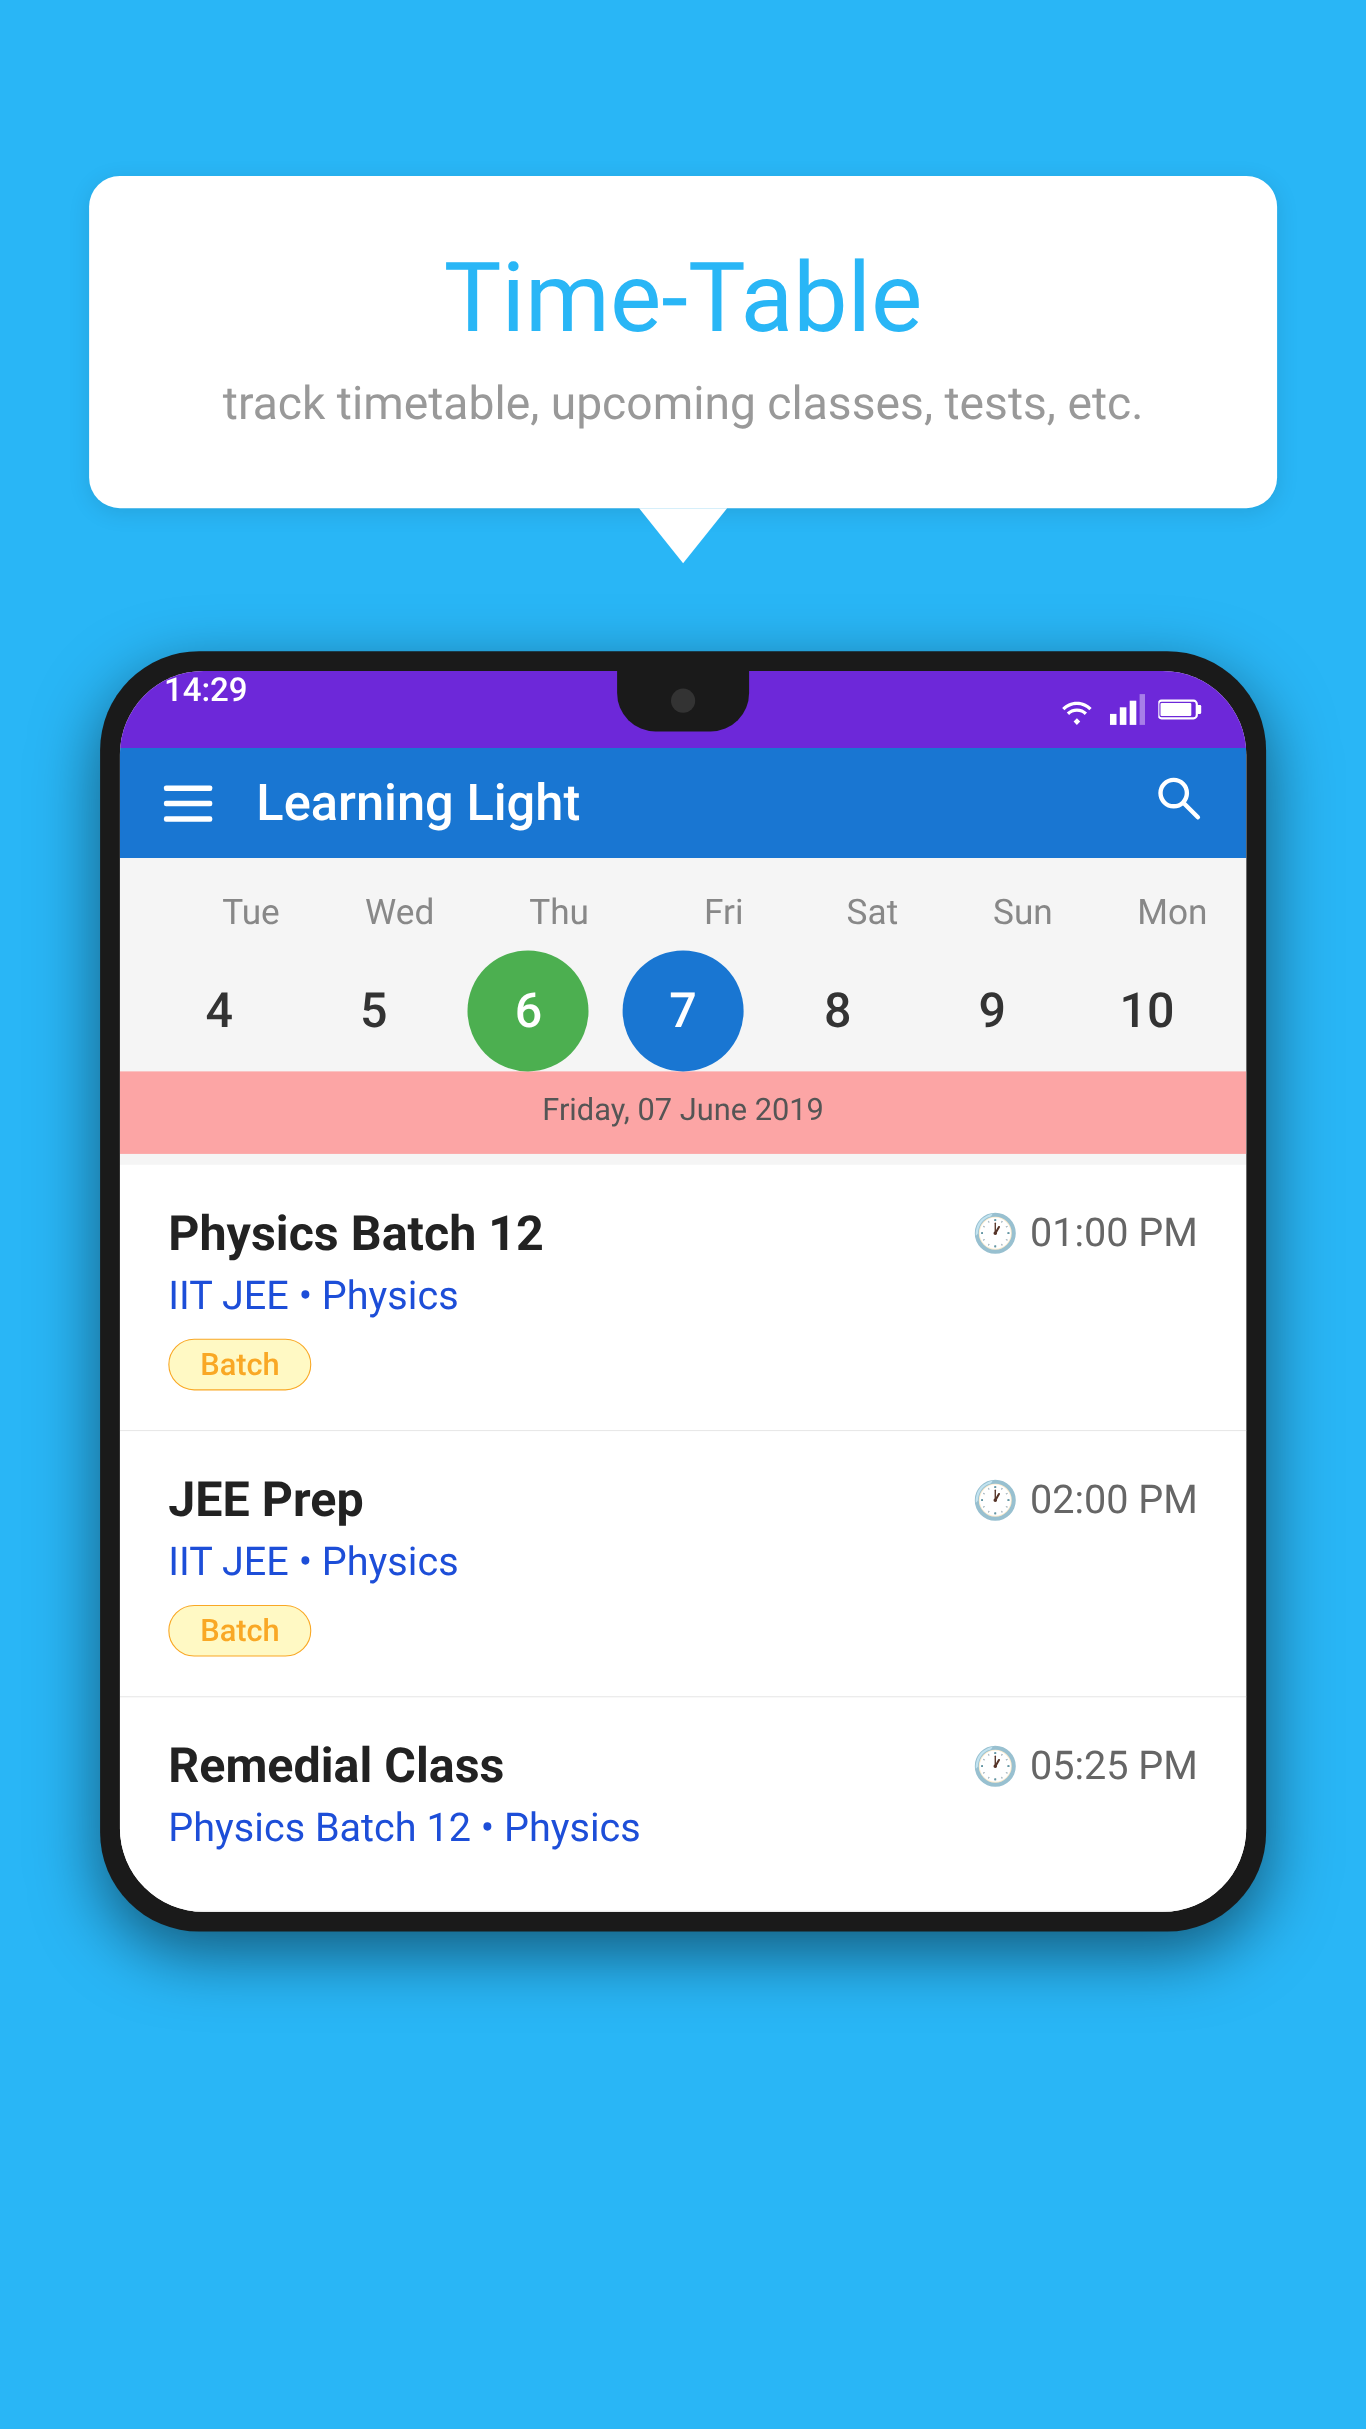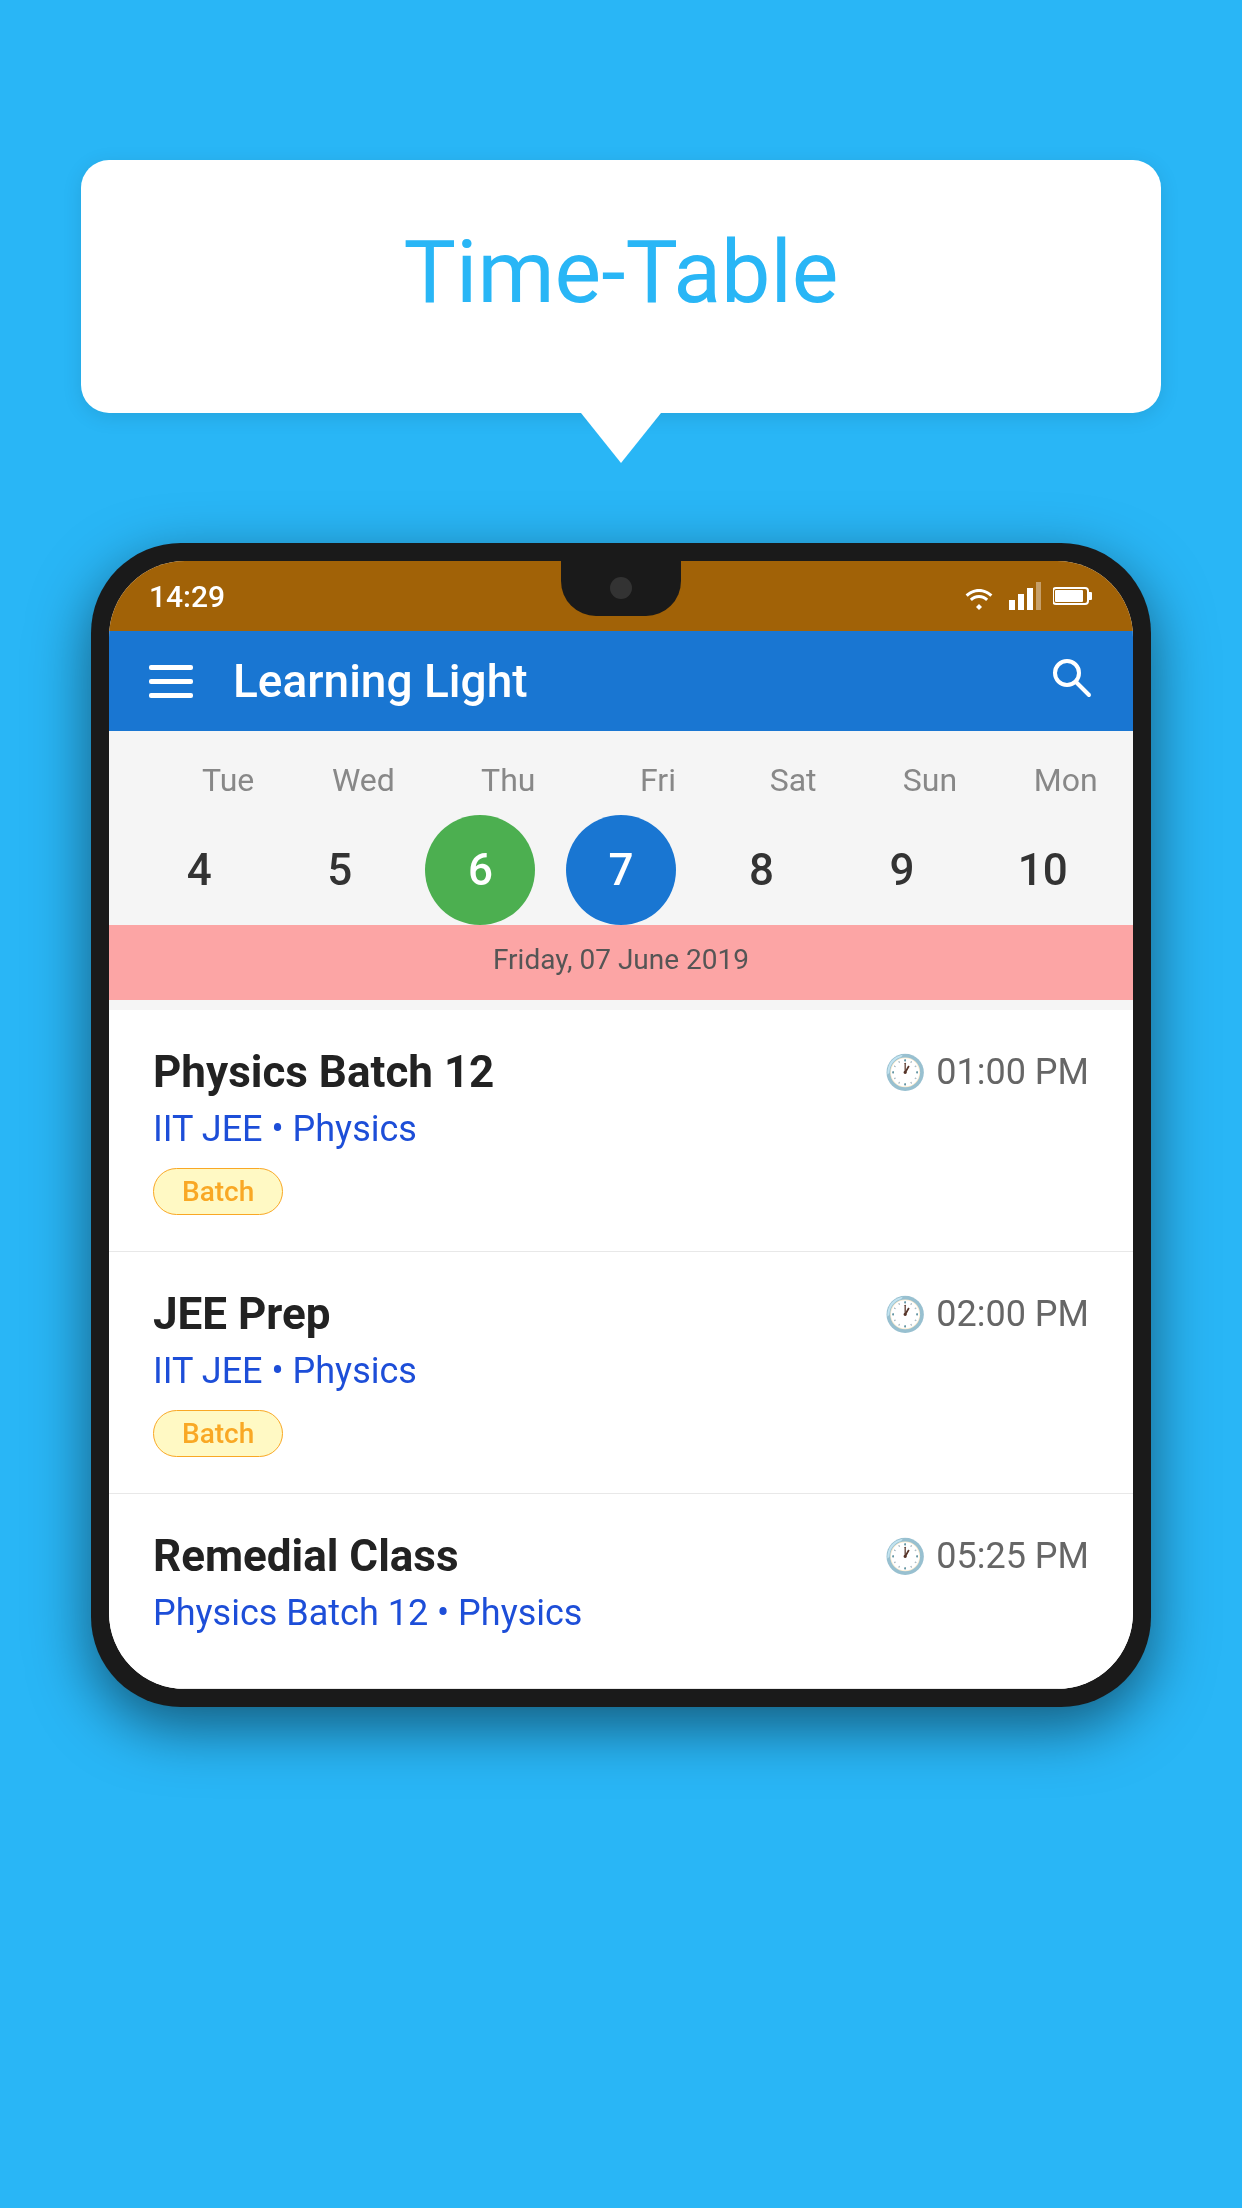--- a/index.html
+++ b/index.html
@@ -71,24 +71,23 @@
 
     .phone-inner {
       border-radius: 76px;
       overflow: hidden;
       background: white;
       position: relative;
     }
 
     
     .status-bar {
-      background: #a16207;
+      background: #6d28d9;
       height: 70px;
       display: flex;
-      align-items: center;
       justify-content: space-between;
       padding: 0 40px;
       position: relative;
     }
 
     .status-time {
       color: white;
       font-size: 30px;
       font-weight: 500;
     }
@@ -269,20 +268,21 @@
       font-size: 28px;
       font-weight: 500;
     }
   </style>
 </head>
 <body>
 
 <div class="speech-bubble-container">
   <div class="speech-bubble">
     <div class="speech-bubble-title">Time-Table</div>
+    <div class="speech-bubble-subtitle">track timetable, upcoming classes, tests, etc.</div>
   </div>
   <div class="speech-bubble-arrow"></div>
 </div>
 
 <div class="phone-wrapper">
   <div class="phone-frame">
     <div class="phone-inner">
 
       <div class="status-bar">
         <span class="status-time">14:29</span>

